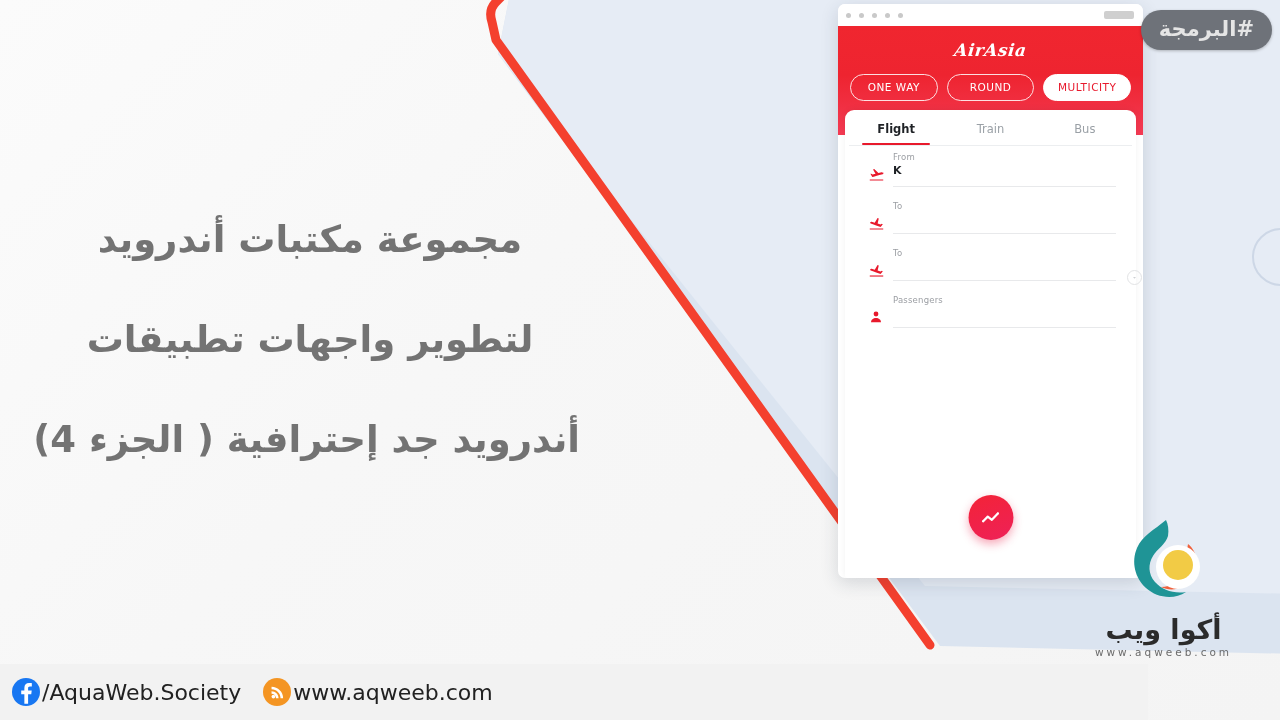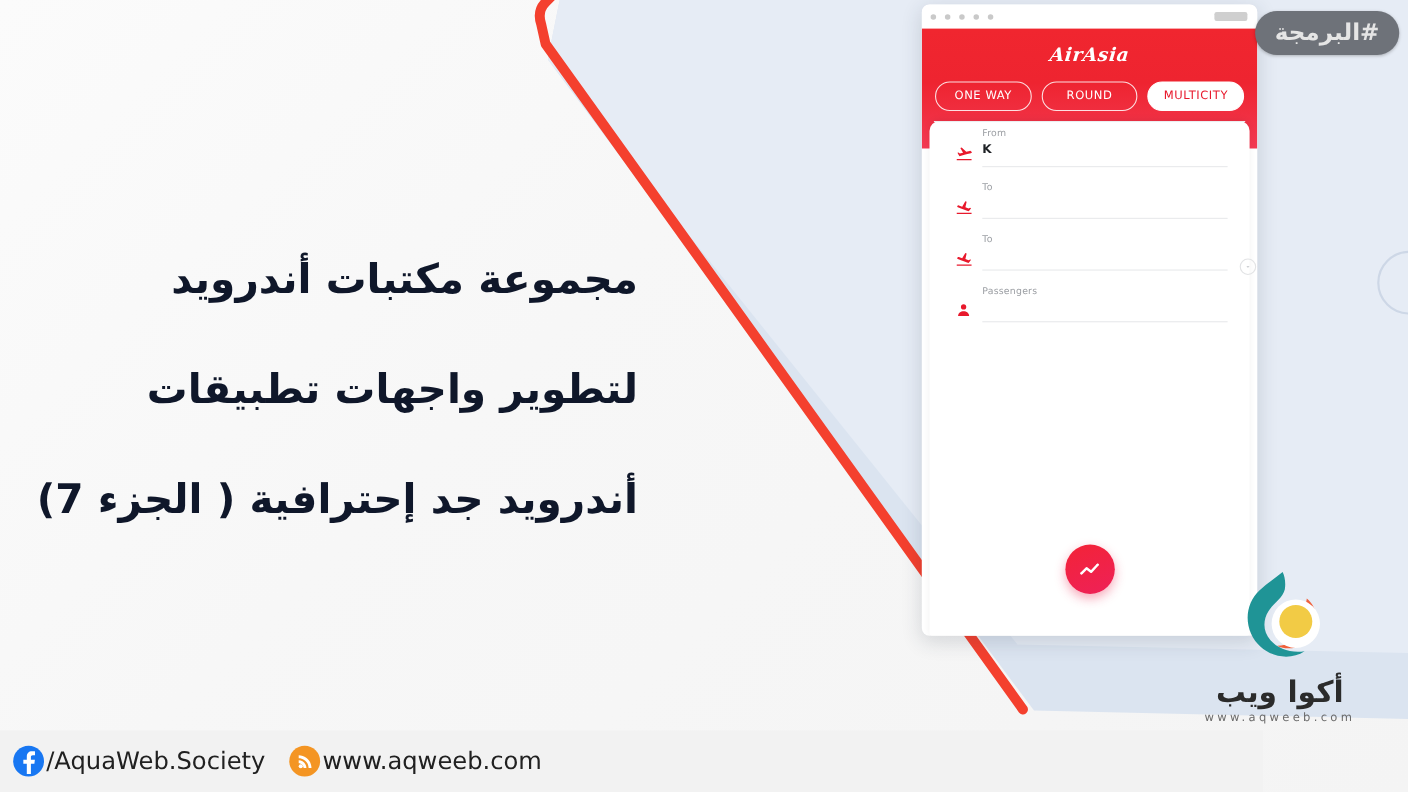--- a/index.html
+++ b/index.html
@@ -42,23 +42,23 @@
     background:#6e7279; color:#e5e5e5;
     padding:7px 18px 9px; border-radius:22px;
     font-size:21px; font-weight:700; direction:rtl;
     font-family:"DejaVu Sans","Liberation Sans",sans-serif;
     box-shadow:0 1px 3px rgba(0,0,0,.25);
     z-index:40; letter-spacing:0;
   }
 
   
   #headline{
-    position:absolute; left:40px; top:204px; width:540px;
-    direction:rtl; 
-    color:#0f172a;
+    position:absolute; left:40px; top:190px; width:540px;
+    direction:rtl; text-align:center;
+    color:#737373;
     font-size:37px; font-weight:700; line-height:100px;
     z-index:20;
   }
   #headline .ln{ display:block; white-space:nowrap; }
 
   
   #mock{
     position:absolute; left:838px; top:4px; width:305px; height:574px;
     background:#ffffff; border-radius:7px;
     box-shadow:0 5px 18px rgba(40,50,70,.16);
@@ -176,21 +176,21 @@
   <path d="M 46 -10 L 34 2 Q 26 10 30 22 L 34 40 L 468 645" fill="none" stroke="#f4402e" stroke-width="9" stroke-linecap="round" stroke-linejoin="round"></path>
 </svg>
 
 <div id="deco-circle"></div>
 
 <div id="hash-badge">#البرمجة</div>
 
 <div id="headline">
   <span class="ln">مجموعة مكتبات أندرويد</span>
   <span class="ln">لتطوير واجهات تطبيقات</span>
-  <span class="ln">أندرويد جد إحترافية ( الجزء 7)</span>
+  <span class="ln">أندرويد جد إحترافية ( الجزء 4)</span>
 </div>
 
 <div id="mock">
 
   <div id="mock-chrome">
     <span class="chrome-dot"></span>
     <span class="chrome-dot"></span>
     <span class="chrome-dot"></span>
     <span class="chrome-dot"></span>
     <span class="chrome-dot"></span>
@@ -201,20 +201,25 @@
     <div id="brand">AirAsia</div>
     <div id="seg-row">
       <div class="seg">ONE WAY</div>
       <div class="seg">ROUND</div>
       <div class="seg active">MULTICITY</div>
     </div>
   </div>
 
   <div id="sheet">
 
+    <div id="tabs">
+      <div class="tab active">Flight</div>
+      <div class="tab">Train</div>
+      <div class="tab">Bus</div>
+    </div>
     <div id="tabs-divider"></div>
 
     <div id="fields">
 
       <div class="field-row">
         <div class="f-icon">
           <svg width="17" height="17" viewBox="0 0 24 24" fill="currentColor">
             <path d="M2.5 19h19v1.6h-19z"></path>
             <path d="M21 9.7c-.2-.8-1-1.2-1.8-1l-4.5 1.2-5.9-5.5-1.7.5 3.5 6.1-4.2 1.1-1.7-1.3-1.3.3 1.6 2.8 1 1.7 2.1-.6 4.3-1.2 3.7-1 4.6-1.2c.8-.2 1.3-1 1.3-1.9z"></path>
           </svg>

